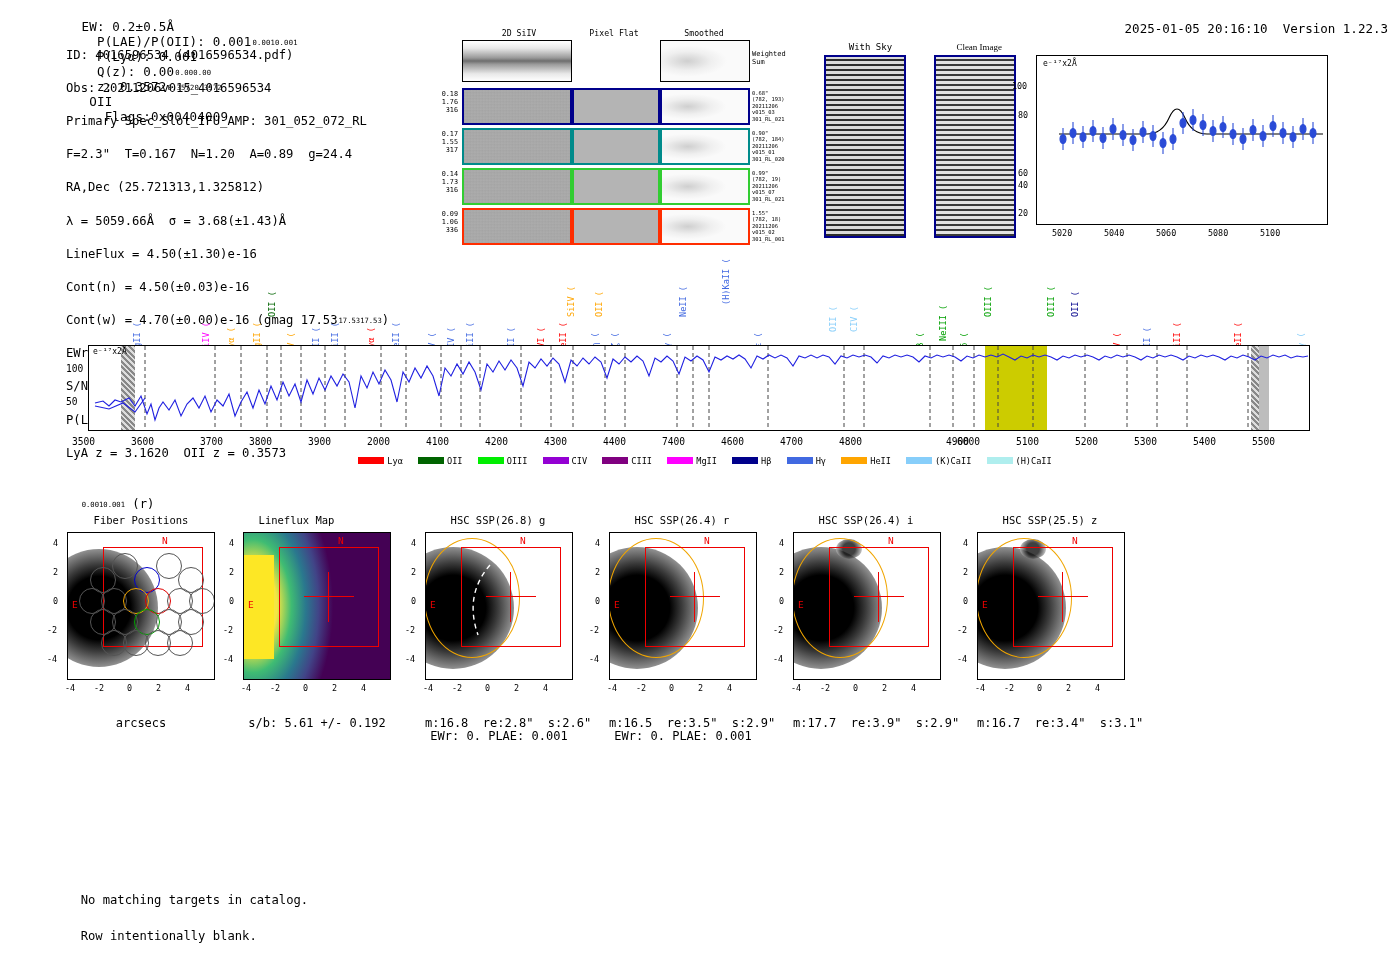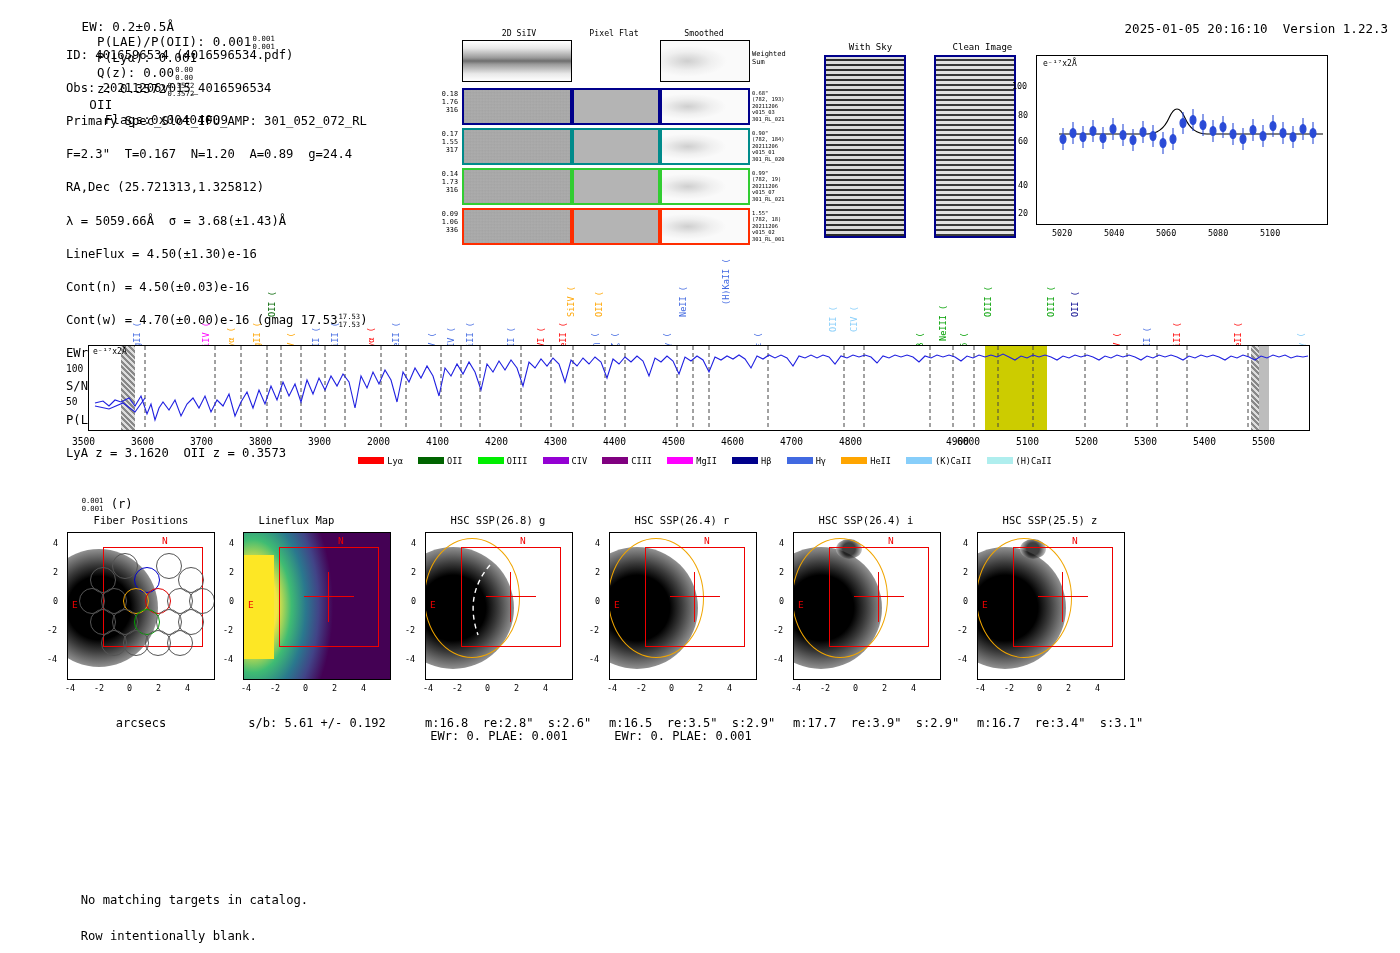--- a/index.html
+++ b/index.html
@@ -1,20 +1,20 @@
 <!DOCTYPE html>
 <html><head>
 <meta charset="utf-8">
 <style>
   html,body{margin:0;padding:0;background:#ffffff;}
   body{width:1400px;height:953px;position:relative;font-family:"DejaVu Sans Mono",monospace;color:#000;overflow:hidden;}
 
   
   #hdr{position:absolute;left:66px;top:4px;font-size:12.5px;white-space:pre;letter-spacing:.2px;}
-  .stack{display:inline-flex;flex-direction:column;vertical-align:middle;font-size:7.2px;line-height:7.6px;margin-left:1px;}
+  .stack{display:inline-flex;vertical-align:middle;font-size:7.2px;line-height:7.6px;margin-left:1px;}
   #dt{position:absolute;right:12px;top:6px;font-size:12.5px;white-space:pre;}
 
   
   #info{position:absolute;left:66px;top:30px;font-size:12.2px;line-height:16.6px;white-space:pre;}
 
   
   #spec2d{position:absolute;left:434px;top:28px;width:330px;height:218px;}
   .colhdr{position:absolute;font-size:8.2px;color:#000;text-align:center;}
   .imgbox{position:absolute;border:1px solid #000;box-sizing:border-box;}
   .grad-smooth{background:
@@ -162,21 +162,21 @@
 </div>
 
 <div class="cut-title" style="left:810px;top:31px;width:110px;">
   <span>With Sky</span><br>
   <span style="font-size:8px;">x, y: 782, 193</span>
 </div>
 <div class="skybox" style="left:824px;top:55px;width:82px;height:183px;">
     <div class="skylines"></div>
   </div>
 
-<div class="cut-title" style="left:918px;top:31px;width:118px;">
+<div class="cut-title" style="left:918px;top:31px;width:118px;font-family:Liberation Serif, serif;">
   <span>Clean Image</span><br>
   <span style="font-size:8px;">x, y: 782, 193</span>
 </div>
 <div class="skybox" style="left:934px;top:55px;width:82px;height:183px;">
     <div class="skylines2"></div>
   </div>
 
 <div id="tinyplot">
   <div style="position:absolute;left:6px;top:3px;font-size:8px;">e⁻¹⁷x2Å</div>
   <svg width="290" height="168" viewBox="0 0 290 168" style="position:absolute;left:0;top:0;">
@@ -235,21 +235,21 @@
         <line x1="266" y1="62" x2="266" y2="84"></line>
           <ellipse cx="266" cy="73" rx="3" ry="4.5"></ellipse>
         <line x1="276" y1="66" x2="276" y2="88"></line>
           <ellipse cx="276" cy="77" rx="3" ry="4.5"></ellipse>
       </g>
     </g>
   </svg>
 </div>
 <div class="tick-lab" style="left:1018px;top:208px;">20</div>
 <div class="tick-lab" style="left:1018px;top:180px;">40</div>
-<div class="tick-lab" style="left:1018px;top:136px;">60</div>
+<div class="tick-lab" style="left:1018px;top:168px;">60</div>
 <div class="tick-lab" style="left:1018px;top:110px;">80</div>
 <div class="tick-lab" style="left:1012px;top:81px;">100</div>
 <div class="tick-lab" style="left:1052px;top:228px;">5020</div>
 <div class="tick-lab" style="left:1104px;top:228px;">5040</div>
 <div class="tick-lab" style="left:1156px;top:228px;">5060</div>
 <div class="tick-lab" style="left:1208px;top:228px;">5080</div>
 <div class="tick-lab" style="left:1260px;top:228px;">5100</div>
 
 <div id="mainwrap">
 
@@ -370,29 +370,29 @@
       L1148,12 L1154,9 L1160,11 L1166,14 L1172,10 L1178,12
       L1184,9 L1190,11 L1196,9 L1202,12 L1208,10 L1214,11 L1219,10"></path>
     <path fill="none" stroke="#2020e0" stroke-width="1.1" d="M6,60 L20,63 L34,57 L46,66 L56,52"></path>
   </svg>
 </div>
 <div class="ytick" style="left:66px;top:363px;">100</div>
 <div class="ytick" style="left:66px;top:396px;">50</div>
 
 <div class="xtick" style="left:72px;top:436px;">3500</div>
 <div class="xtick" style="left:131px;top:436px;">3600</div>
-<div class="xtick" style="left:190px;top:436px;">3700</div>
+<div class="xtick" style="left:200px;top:436px;">3700</div>
 <div class="xtick" style="left:249px;top:436px;">3800</div>
 <div class="xtick" style="left:308px;top:436px;">3900</div>
 <div class="xtick" style="left:367px;top:436px;">2000</div>
 <div class="xtick" style="left:426px;top:436px;">4100</div>
 <div class="xtick" style="left:485px;top:436px;">4200</div>
 <div class="xtick" style="left:544px;top:436px;">4300</div>
 <div class="xtick" style="left:603px;top:436px;">4400</div>
-<div class="xtick" style="left:662px;top:436px;">4500</div>
+<div class="xtick" style="left:662px;top:436px;">7400</div>
 <div class="xtick" style="left:721px;top:436px;">4600</div>
 <div class="xtick" style="left:780px;top:436px;">4700</div>
 <div class="xtick" style="left:839px;top:436px;">4800</div>
 <div class="xtick" style="left:946px;top:436px;">4900</div>
 <div class="xtick" style="left:957px;top:436px;">6000</div>
 <div class="xtick" style="left:1016px;top:436px;">5100</div>
 <div class="xtick" style="left:1075px;top:436px;">5200</div>
 <div class="xtick" style="left:1134px;top:436px;">5300</div>
 <div class="xtick" style="left:1193px;top:436px;">5400</div>
 <div class="xtick" style="left:1252px;top:436px;">5500</div>

